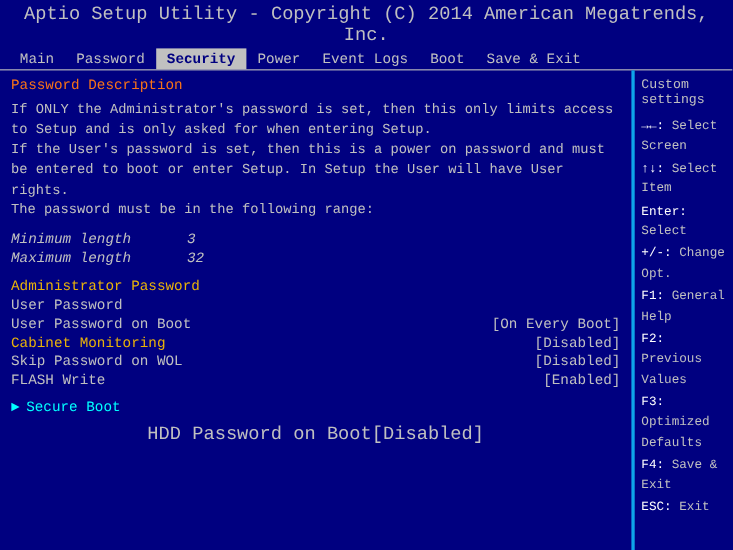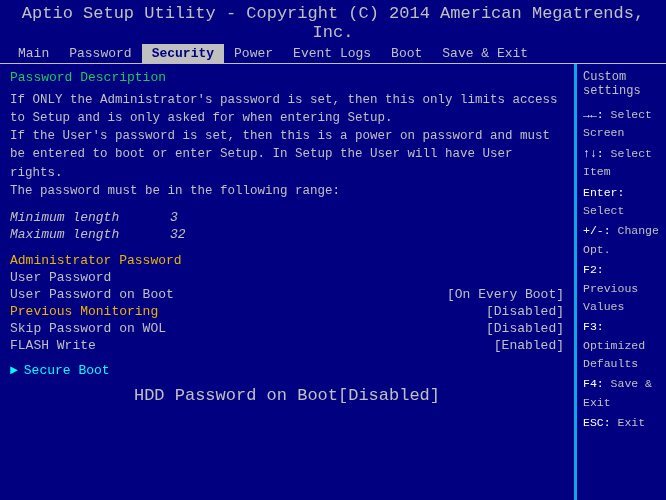--- a/index.html
+++ b/index.html
@@ -59,21 +59,21 @@
     #right-panel {
       width: 92px;
       border-left: 3px solid #0ea5e9;
       padding: 6px 6px;
       font-size: 12px;
       color: #c0c0c0;
       overflow: hidden;
     }
 
     .section-title {
-      color: #22c55e;
+      color: #f97316;
       margin-bottom: 6px;
       font-size: 13px;
     }
 
     .description-block {
       margin-bottom: 10px;
       line-height: 1.45;
       font-size: 12.5px;
       color: #c0c0c0;
     }
@@ -199,21 +199,21 @@
         </div>
         <div class="menu-row">
           <span class="label">User Password</span>
           <span class="value"></span>
         </div>
         <div class="menu-row">
           <span class="label">User Password on Boot</span>
           <span class="value bracket">[On Every Boot]</span>
         </div>
         <div class="menu-row">
-          <span class="label highlight">Previous Monitoring</span>
+          <span class="label highlight">Cabinet Monitoring</span>
           <span class="value bracket">[Disabled]</span>
         </div>
         <div class="menu-row">
           <span class="label">Skip Password on WOL</span>
           <span class="value bracket">[Disabled]</span>
         </div>
         <div class="menu-row">
           <span class="label">FLASH Write</span>
           <span class="value bracket">[Enabled]</span>
         </div>
@@ -231,20 +231,21 @@
 
   </div>
 
   <div id="right-panel">
     <div class="right-section-title">Custom settings</div>
     <div class="right-help" id="right-help-container">
         <div class="help-item"><span class="help-key">→←: </span><span>Select Screen</span></div>
         <div class="help-item"><span class="help-key">↑↓: </span><span>Select Item</span></div>
         <div class="help-item"><span class="help-key">Enter: </span><span>Select</span></div>
         <div class="help-item"><span class="help-key">+/-: </span><span>Change Opt.</span></div>
+        <div class="help-item"><span class="help-key">F1: </span><span>General Help</span></div>
         <div class="help-item"><span class="help-key">F2: </span><span>Previous Values</span></div>
         <div class="help-item"><span class="help-key">F3: </span><span>Optimized Defaults</span></div>
         <div class="help-item"><span class="help-key">F4: </span><span>Save &amp; Exit</span></div>
         <div class="help-item"><span class="help-key">ESC: </span><span>Exit</span></div>
       </div>
   </div>
 
 </div>
 
 </body></html>

